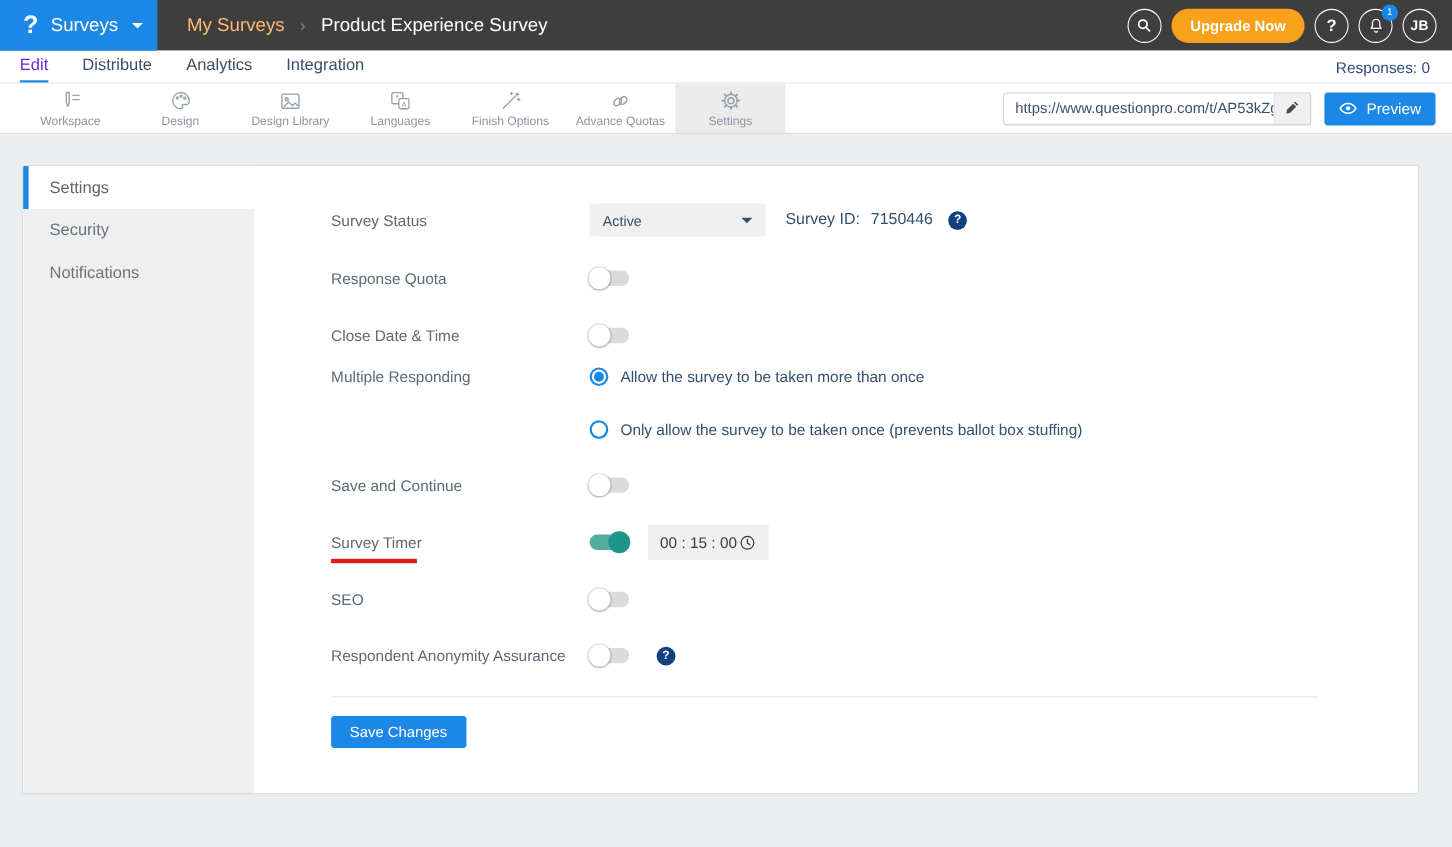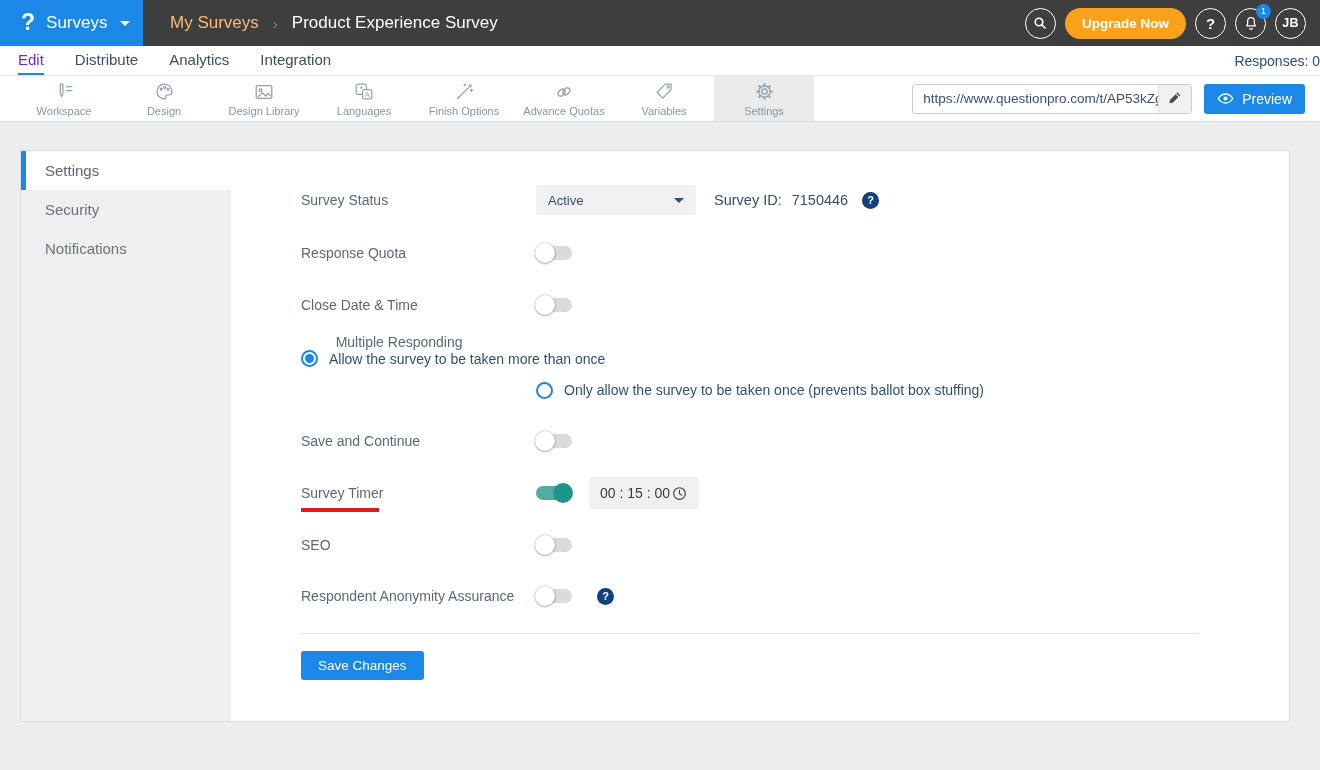--- a/index.html
+++ b/index.html
@@ -21,21 +21,21 @@
   .help-glyph { font-size:15px; font-weight:bold; }
   .avatar-txt { font-size:12.5px; font-weight:bold; letter-spacing:.3px; }
   .upgrade-btn { height:31px; border-radius:16px; background:#F9A11B; color:#fff; font-size:13.5px; font-weight:bold; display:flex; align-items:center; padding:0 17px; cursor:pointer; border:none; font-family:inherit; }
   .bell-wrap { position:relative; }
   .badge { position:absolute; top:-4px; right:-5px; min-width:15px; height:15px; border-radius:50%; background:#1B87E6; color:#fff; font-size:9px; display:flex; align-items:center; justify-content:center; }
 
   
   .tabs { height:29px; background:#fff; display:flex; align-items:stretch; padding-left:18px; }
   .tab { font-size:15px; color:#3A4F63; margin-right:31px; cursor:pointer; display:flex; align-items:center; border-bottom:2px solid transparent; }
   .tab.active { color:#6d28d9; border-bottom-color:#1B87E6; }
-  .responses { margin-left:auto; font-size:14px; color:#2E4C77; display:flex; align-items:center; }
+  .responses { margin-left:auto; padding-right:20px; font-size:14px; color:#2E4C77; display:flex; align-items:center; }
 
   
   .toolbar { height:47px; background:#fff; border-top:1px solid #E6E8EA; border-bottom:1px solid #D6D9DC; display:flex; align-items:stretch; padding-left:14px; }
   .tool-item { width:100px; display:flex; flex-direction:column; align-items:center; justify-content:center; gap:2px; color:#95A0AB; cursor:pointer; }
   .tool-item.selected { background:#EBEBEB; }
   .tool-label { font-size:11px; color:#8A95A1; white-space:nowrap; }
   .tool-icon { height:22px; display:flex; align-items:center; justify-content:center; }
   .toolbar-right { margin-left:auto; display:flex; align-items:center; gap:12px; padding-right:15px; }
   .url-box { width:280px; height:30px; border:1px solid #C8CCD0; border-radius:3px; background:#fff; display:flex; align-items:stretch; overflow:hidden; }
   .url-input { flex:1; border:none; outline:none; font-size:13.5px; color:#3A5068; padding-left:10px; font-family:inherit; min-width:0; background:#fff; }
@@ -183,29 +183,20 @@
   </div>
   <div class="tool-item">
     <span class="tool-icon">
       <svg width="22" height="22" viewBox="0 0 24 24" fill="none" stroke="currentColor" stroke-width="1.5">
           <ellipse cx="9.3" cy="12.7" rx="4.3" ry="3" transform="rotate(-45 9.3 12.7)"></ellipse>
           <ellipse cx="14.7" cy="11.3" rx="4.3" ry="3" transform="rotate(-45 14.7 11.3)"></ellipse>
         </svg>
     </span>
     <span class="tool-label">Advance Quotas</span>
   </div>
-  <div class="tool-item">
-    <span class="tool-icon">
-      <svg width="21" height="21" viewBox="0 0 24 24" fill="none" stroke="currentColor" stroke-width="1.4" stroke-linejoin="round">
-          <path d="M13 3.5h6.5V10L10 19.5 3.5 13z"></path>
-          <circle cx="16.3" cy="6.8" r="1.3"></circle>
-        </svg>
-    </span>
-    <span class="tool-label">Variables</span>
-  </div>
   <div class="tool-item selected">
     <span class="tool-icon">
       <svg width="21" height="21" viewBox="0 0 24 24" fill="none" stroke="currentColor" stroke-width="1.5" stroke-linecap="round">
           <circle cx="12" cy="12" r="3.1"></circle>
           <circle cx="12" cy="12" r="6.6"></circle>
           <path d="M12 5.4V3.2M12 20.8v-2.2M18.6 12h2.2M3.2 12h2.2M16.7 7.3l1.6-1.6M5.7 18.3l1.6-1.6M16.7 16.7l1.6 1.6M5.7 5.7l1.6 1.6" stroke-width="2"></path>
         </svg>
     </span>
     <span class="tool-label">Settings</span>
   </div>
@@ -260,21 +251,21 @@
         </div>
     </div>
 
     <div class="form-row" style="top:139px;">
       <span class="f-label">Close Date &amp; Time</span>
       <div class="toggle">
           <div class="knob"></div>
         </div>
     </div>
 
-    <div class="form-row" style="top:183px;flex-direction:column;">
+    <div class="form-row" style="top:176px;">
       <span class="f-label">Multiple Responding</span>
       <div class="radio-opt">
         <span class="radio checked"></span>
         <span>Allow the survey to be taken more than once</span>
       </div>
     </div>
     <div class="form-row" style="top:224px; left:305px;">
       <div class="radio-opt">
         <span class="radio"></span>
         <span>Only allow the survey to be taken once (prevents ballot box stuffing)</span>

